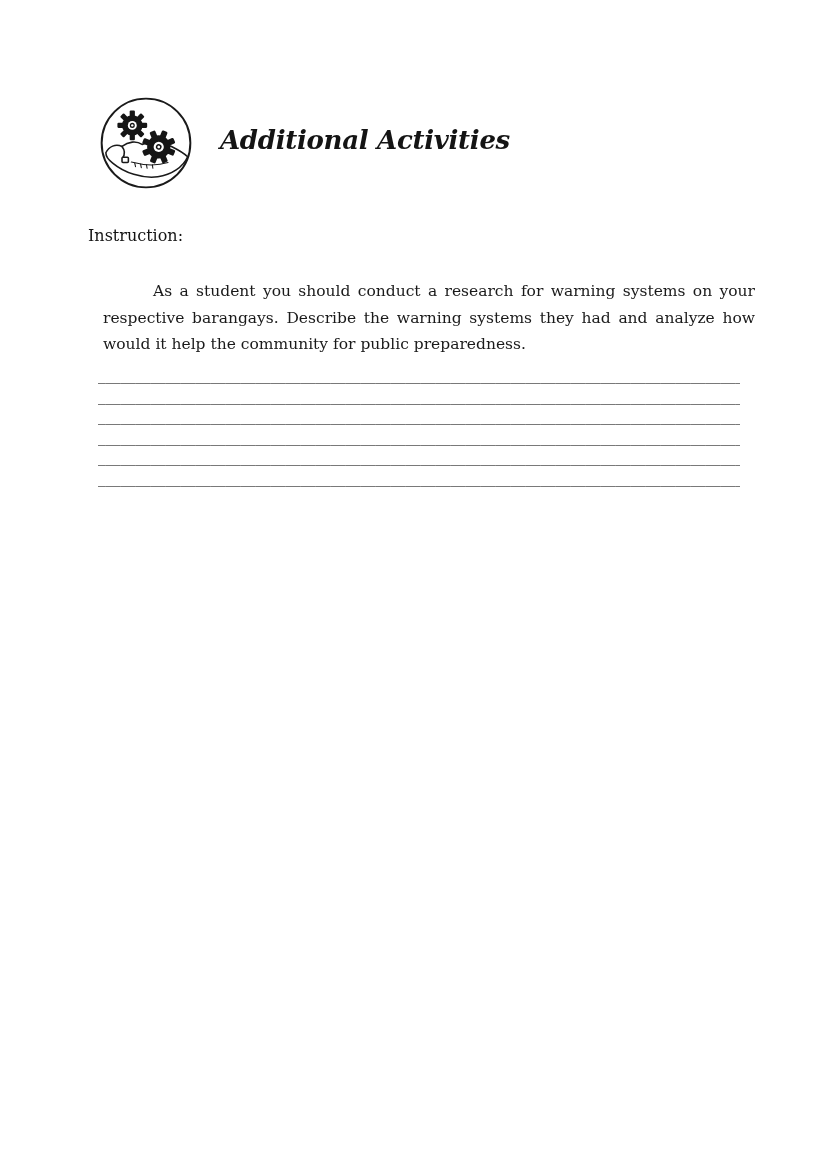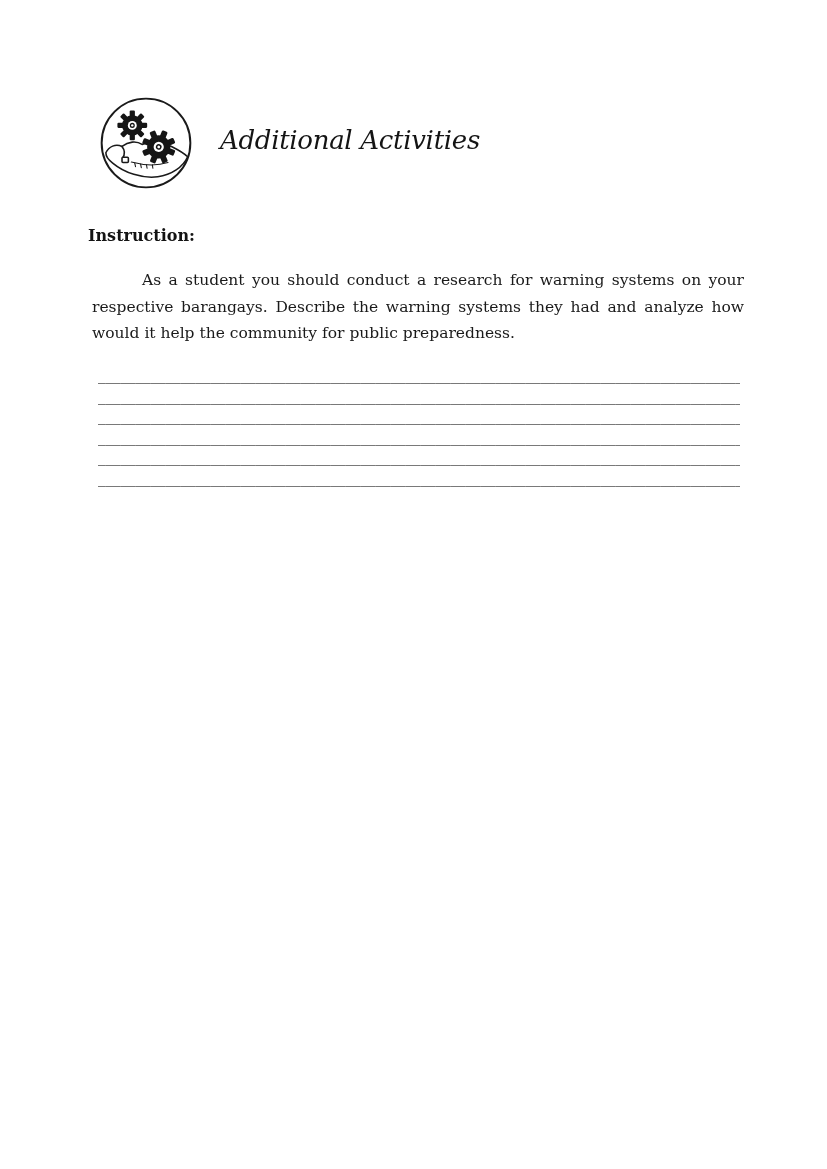--- a/index.html
+++ b/index.html
@@ -25,41 +25,41 @@
   }
   .icon-wrap {
     width: 94px;
     height: 94px;
     flex: 0 0 auto;
   }
   .icon-wrap svg { display: block; }
   .title {
     margin: 0 0 6px 27px;
     font-family: "DejaVu Serif", "Liberation Serif", serif;
-    font-weight: 400;
+    font-weight: 700;
     font-style: italic;
     font-size: 26px;
     letter-spacing: -0.3px;
     color: #141414;
     white-space: nowrap;
   }
   .instruction-label {
     position: absolute;
     top: 226px;
     left: 88px;
     font-size: 16px;
-    font-weight: 700;
+    font-weight: 400;
     color: #141414;
   }
   .instruction-text {
     position: absolute;
     top: 263px;
     left: 88px;
     width: 652px;
-    margin: 4px;
+    margin: 15px;
     font-size: 15.5px;
     line-height: 26.5px;
     text-align: justify;
     text-indent: 50px;
     color: #1a1a1a;
   }
   .answer-lines {
     position: absolute;
     top: 366px;
     left: 98px;

